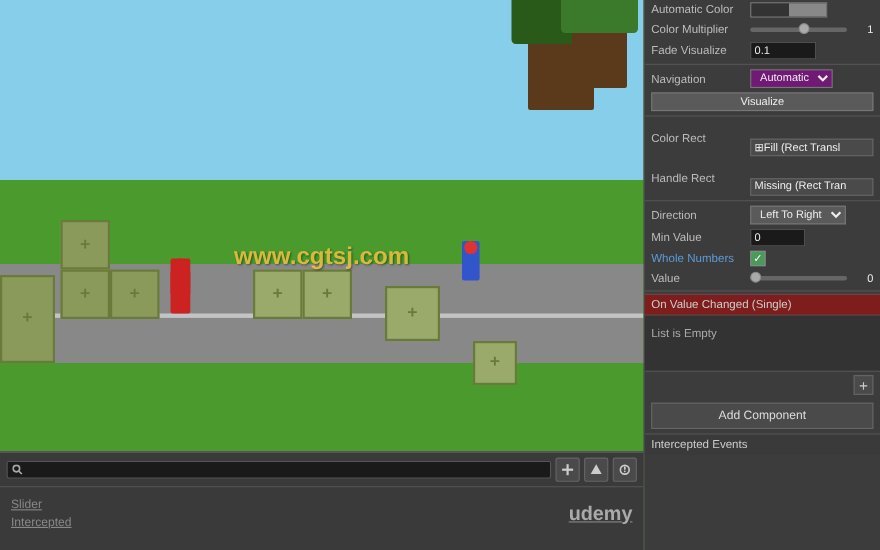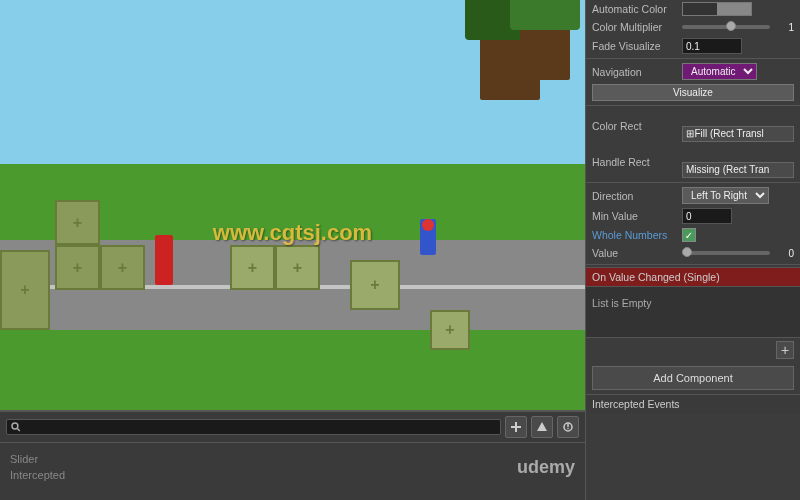--- a/index.html
+++ b/index.html
@@ -137,21 +137,21 @@
         </div>
         <div class="toolbar-icon-btn">
           <svg width="12" height="12" viewBox="0 0 12 12">
               <circle cx="6" cy="6" r="4" fill="none" stroke="#ccc" stroke-width="1.5"></circle>
               <line x1="6" y1="3" x2="6" y2="6" stroke="#ccc" stroke-width="1.5"></line>
               <circle cx="6" cy="7.5" r="0.8" fill="#ccc"></circle>
             </svg>
         </div>
       </div>
 
-      <div style="display:flex; align-items:center; padding: 10px 10px; gap: 30px; color:#888; font-size:11px;">
+      <div style="display:flex; align-items:center; padding: 10px 10px; gap: 30px; color:#888; font-size:11px;text-decoration:underline;">
         <div style="display:flex; flex-direction:column; gap:4px;">
           <span>Slider</span>
           <span>Intercepted</span>
         </div>
         <span style="font-size:18px; font-weight:bold; color:#aaa; margin-left:auto;">udemy</span>
       </div>
     </div>
   </div>
 
   <div class="inspector">

